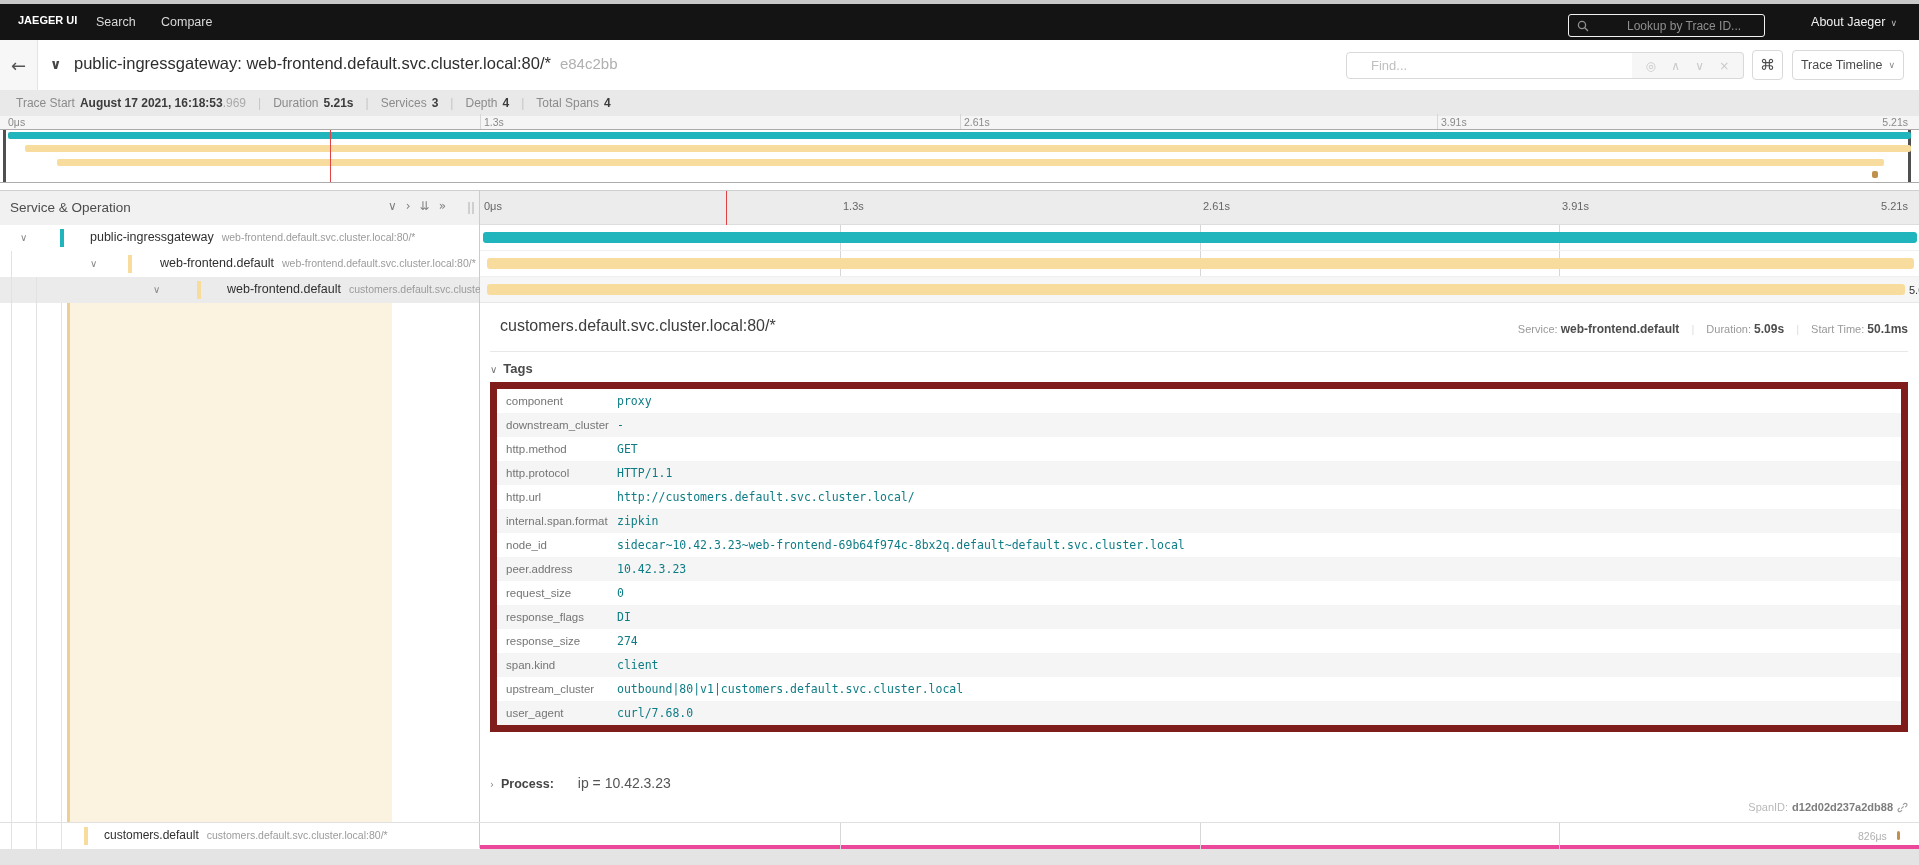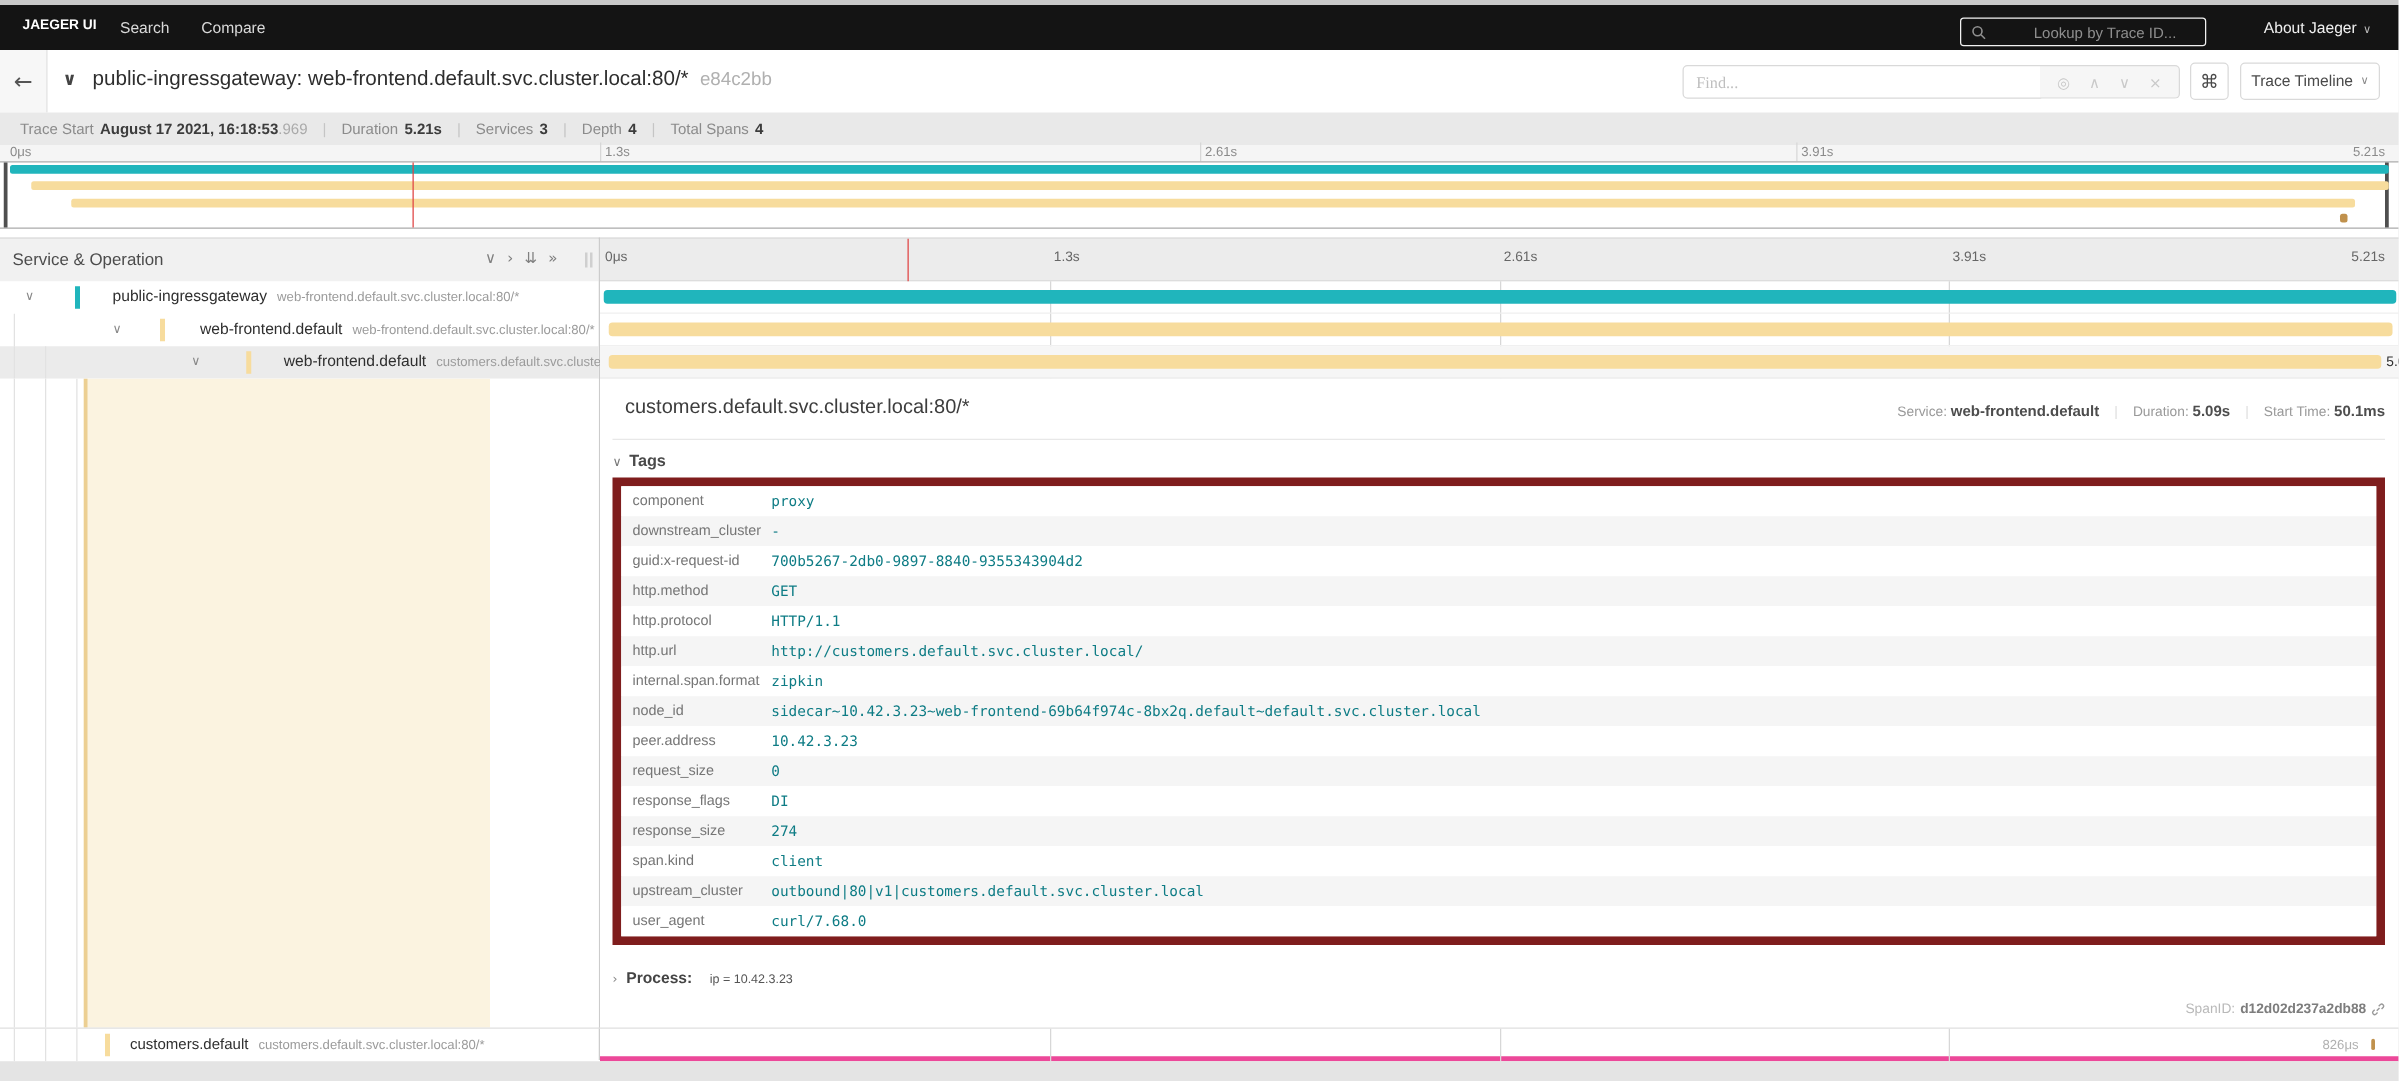--- a/index.html
+++ b/index.html
@@ -23,21 +23,21 @@
   .lookup input::placeholder { color:#8f8f8f; }
   .nav-about { right:22px; top:11px; color:#f0f0f0; font-size:12.5px; cursor:pointer; }
   .nav-about .icon { color:#bbb; font-size:9px; margin-left:5px; }
 
   
   .pg-header { left:0; top:40px; width:1919px; height:50px; background:#fff; }
   .back-btn { left:0; top:0; width:38px; height:50px; background:#f7f7f7; border-right:1px solid #e4e4e4; display:flex; align-items:center; justify-content:center; color:#555; font-size:18px; cursor:pointer; }
   .title-chev { left:50px; top:16px; font-size:14px; color:#444; font-weight:bold; cursor:pointer; }
   .trace-title { left:74px; top:14px; font-size:16.5px; font-weight:500; color:#2e2e2e; white-space:nowrap; }
   .trace-id { color:#b0b0b0; font-weight:400; font-size:15px; margin-left:9px; }
-  .find-input { left:1346px; top:12px; width:287px; height:27px; border:1px solid #d9d9d9; border-radius:4px 0 0 4px; font-size:13px; padding:0 10px; color:#444; outline:none; font-family:Liberation Serif, serif; }
+  .find-input { left:1346px; top:12px; width:287px; height:27px; border:1px solid #d9d9d9; border-radius:4px 0 0 4px; font-size:13px; padding:0 24px; color:#444; outline:none; font-family:Liberation Sans, sans-serif; }
   .find-input::placeholder { color:#bfbfbf; }
   .find-tools { left:1632px; top:12px; width:112px; height:27px; background:#f6f6f6; border:1px solid #d9d9d9; border-left:none; border-radius:0 4px 4px 0; display:flex; align-items:center; justify-content:space-around; padding:0 6px; }
   .find-tools .icon { color:#c9c9c9; font-size:12px; cursor:pointer; }
   .cmd-btn { left:1752px; top:10px; width:31px; height:30px; border:1px solid #d9d9d9; border-radius:4px; display:flex; align-items:center; justify-content:center; font-size:15px; color:#4a4a4a; cursor:pointer; background:#fff; }
   .view-btn { left:1792px; top:10px; width:112px; height:30px; border:1px solid #d9d9d9; border-radius:4px; display:flex; align-items:center; justify-content:center; gap:6px; font-size:12.5px; color:#4a4a4a; cursor:pointer; background:#fff; }
   .view-btn .icon { font-size:9px; color:#888; }
 
   
   .summary { left:0; top:90px; width:1919px; height:26px; background:#e9e9e9; display:flex; align-items:center; padding-left:16px; font-size:12px; color:#8b8b8b; white-space:nowrap; }
   .summary b { color:#3c3c3c; margin-left:5px; }
@@ -87,21 +87,21 @@
   .dt-hr { position:absolute; left:10px; right:11px; top:48px; height:1px; background:#e8e8e8; }
   .tags-head { position:absolute; left:10px; top:58px; font-size:13px; font-weight:bold; color:#4a4a4a; cursor:pointer; }
   .tags-head .icon { font-weight:normal; color:#777; font-size:10px; margin-right:6px; }
   .tags-table { position:absolute; left:10px; right:11px; top:79px; border:7px solid #7f1d1d; }
   .tag-row { display:flex; height:24px; align-items:center; background:#fff; }
   .tag-row:nth-child(even) { background:#f5f5f5; }
   .tag-key { width:120px; flex:0 0 auto; padding-left:9px; font-size:11.5px; color:#757575; }
   .tag-val { font-family:"DejaVu Sans Mono", monospace; font-size:11.5px; color:#0e7c85; white-space:nowrap; }
   .process-row { position:absolute; left:10px; top:472px; font-size:12.5px; color:#444; cursor:pointer; }
   .process-row .icon { color:#888; font-size:10px; margin-right:7px; }
-  .process-row .pv { font-size:10px; color:#555; font-weight:400; margin-left:14px; }
+  .process-row .pv { font-size:14px; color:#555; font-weight:400; margin-left:24px; }
   .spanid-row { position:absolute; right:11px; top:498px; font-size:11px; color:#b9b9b9; display:flex; align-items:center; gap:4px; }
   .spanid-row b { color:#7d7d7d; }
 
   
   .row4 { top:822px; height:26px; border-top:1px solid #e0e0e0; }
   .row4 .track { border-bottom:4px solid #ec4899; }
   .mini-dur { position:absolute; top:7px; font-size:10.5px; color:#b0b0b0; }
   .footer { left:0; top:849px; width:1919px; height:16px; background:#e4e4e4; }
 </style>
 </head>
@@ -279,24 +279,20 @@
     <div class="tags-table">
       <div class="tag-row">
           <span class="tag-key">component</span>
           <span class="tag-val">proxy</span>
         </div>
       <div class="tag-row">
           <span class="tag-key">downstream_cluster</span>
           <span class="tag-val">-</span>
         </div>
       <div class="tag-row">
-          <span class="tag-key">guid:x-request-id</span>
-          <span class="tag-val">700b5267-2db0-9897-8840-9355343904d2</span>
-        </div>
-      <div class="tag-row">
           <span class="tag-key">http.method</span>
           <span class="tag-val">GET</span>
         </div>
       <div class="tag-row">
           <span class="tag-key">http.protocol</span>
           <span class="tag-val">HTTP/1.1</span>
         </div>
       <div class="tag-row">
           <span class="tag-key">http.url</span>
           <span class="tag-val">http://customers.default.svc.cluster.local/</span>

